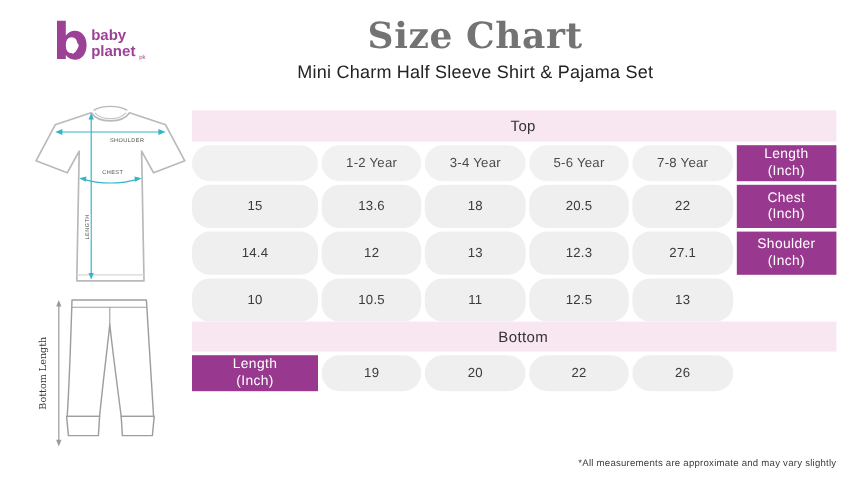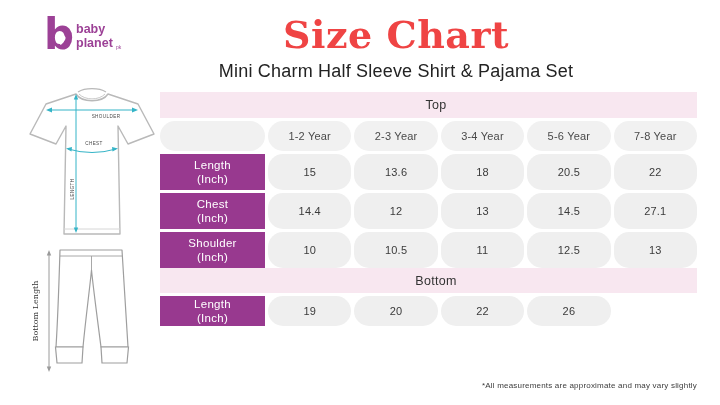--- a/index.html
+++ b/index.html
@@ -17,28 +17,28 @@
   .logo { position: absolute; left: 44px; top: 14px; width: 100px; height: 46px; }
 
   
   .header-block {
     position: absolute; left: 72px; top: 14px; width: 648px;
     text-align: center;
   }
   .page-title {
     font-family: "DejaVu Serif", serif;
     font-weight: bold;
-    font-size: 38px;
+    font-size: 30px;
     letter-spacing: 0.5px;
-    color: #ef4444;
+    color: #737373;
     line-height: 1.1;
   }
   .page-subtitle {
     margin-top: 5px;
-    font-size: 18px;
+    font-size: 15px;
     color: #232323;
     letter-spacing: 0.2px;
   }
 
   
   .diagram { position: absolute; left: 22px; top: 84px; }
 
   
   .table-area { position: absolute; left: 160px; top: 92px; width: 537px; }
   .section-header {
@@ -138,21 +138,20 @@
       <text transform="rotate(-90 16 227)" x="16" y="227" text-anchor="middle" font-size="8" fill="#333333" font-family="DejaVu Serif, serif">Bottom Length</text>
     </svg>
   </div>
 
   <div class="table-area">
 
     <div class="section-header">Top</div>
     <div class="size-grid grid-top">
       <div class="cell corner"></div>
       <div class="cell col-hdr">1-2 Year</div>
-      <div class="cell col-hdr">2-3 Year</div>
       <div class="cell col-hdr">3-4 Year</div>
       <div class="cell col-hdr">5-6 Year</div>
       <div class="cell col-hdr">7-8 Year</div>
 
       <div class="row-label">
         <div>Length</div>
         <div>(Inch)</div>
       </div>
       <div class="cell">15</div>
       <div class="cell">13.6</div>
@@ -160,21 +159,21 @@
       <div class="cell">20.5</div>
       <div class="cell">22</div>
 
       <div class="row-label">
         <div>Chest</div>
         <div>(Inch)</div>
       </div>
       <div class="cell">14.4</div>
       <div class="cell">12</div>
       <div class="cell">13</div>
-      <div class="cell">14.5</div>
+      <div class="cell">12.3</div>
       <div class="cell">27.1</div>
 
       <div class="row-label">
         <div>Shoulder</div>
         <div>(Inch)</div>
       </div>
       <div class="cell">10</div>
       <div class="cell">10.5</div>
       <div class="cell">11</div>
       <div class="cell">12.5</div>

